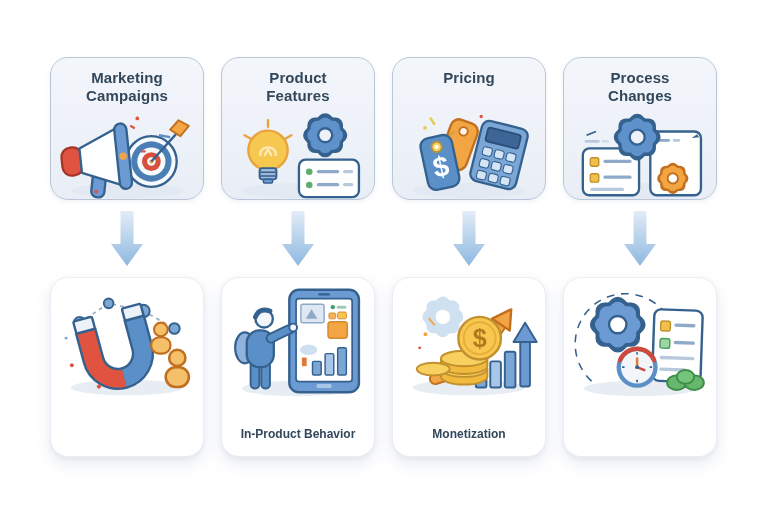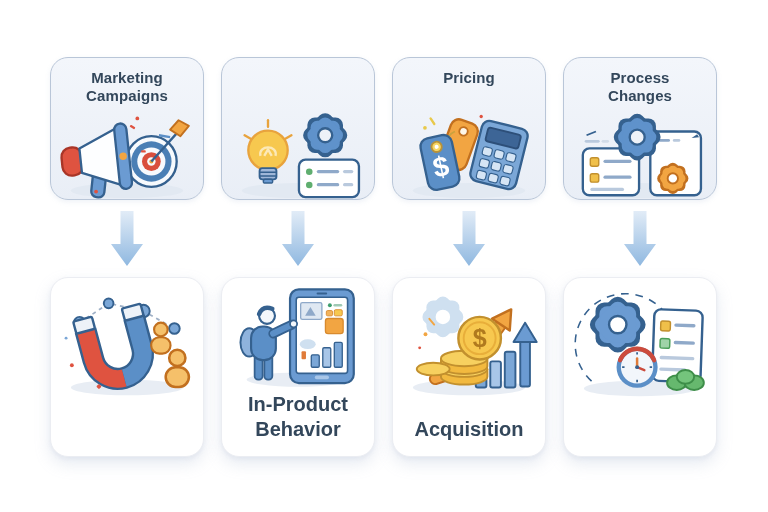--- a/index.html
+++ b/index.html
@@ -30,21 +30,21 @@
   .bottom-card {
     width:100%; height:180px; box-sizing:border-box;
     border:1px solid #ebedf2; border-radius:18px; background:#fff;
     display:flex; flex-direction:column; align-items:center;
     padding:6px 0 14px;
     box-shadow:0 7px 16px rgba(145,165,195,.22), 0 2px 4px rgba(145,165,195,.12);
     overflow:hidden;
   }
   .bottom-illus { width:100%; height:118px; display:block; }
   .card-label {
-    width:128px; text-align:center; font-size:20px; font-weight:bold;
+    width:128px; text-align:center; font-size:12px; font-weight:bold;
     color:#33475b; line-height:1.25; margin-top:auto;
   }
   .defs-holder { position:absolute; width:0; height:0; overflow:hidden; }
 </style>
 </head>
 <body>
 
 <div class="canvas">
 
   <svg class="defs-holder" aria-hidden="true">
@@ -124,20 +124,21 @@
           </g>
           <circle cx="18" cy="84" r="2" fill="#df5340"></circle>
           <rect x="44" y="104" width="4" height="4" rx="1" transform="rotate(45 46 106)" fill="#df5340"></rect>
           <circle cx="12" cy="56" r="1.5" fill="#7ba7d7"></circle>
         </svg>
       </div>
     </div>
 
     <div class="col">
       <div class="top-card">
+        <div class="card-title">Product Features</div>
         <svg class="top-illus" viewBox="0 0 150 96">
           <ellipse cx="75" cy="87" rx="60" ry="8" fill="#e2e9f2"></ellipse>
           <g stroke="#e8a33d" stroke-width="2.5" stroke-linecap="round">
             <line x1="18" y1="28" x2="25" y2="32"></line>
             <line x1="43" y1="12" x2="43" y2="19"></line>
             <line x1="68" y1="28" x2="61" y2="32"></line>
           </g>
           <g transform="translate(43,44)">
             <circle r="21" fill="#f7c84f" stroke="#e8a33d" stroke-width="2.5"></circle>
             <path d="M-8,6 C-11,-6 11,-6 8,6" fill="none" stroke="#fce9b8" stroke-width="2.5"></path>
@@ -294,21 +295,21 @@
           <ellipse cx="38" cy="88" rx="17" ry="6.5" fill="#f7d05f" stroke="#c2902e" stroke-width="2"></ellipse>
           <g transform="translate(86,56)">
             <circle r="22" fill="#f7c84f" stroke="#c2902e" stroke-width="2.5"></circle>
             <circle r="16.5" fill="none" stroke="#e8ae3a" stroke-width="2"></circle>
             <text y="9" text-anchor="middle" font-size="26" font-weight="bold" fill="#b07a1e" font-family="'Liberation Sans',sans-serif">$</text>
           </g>
           <circle cx="30" cy="52" r="2" fill="#f2a542"></circle>
           <circle cx="24" cy="66" r="1.5" fill="#df5340"></circle>
           <line x1="34" y1="36" x2="39" y2="42" stroke="#f2a542" stroke-width="2" stroke-linecap="round"></line>
         </svg>
-        <div class="card-label">Acquisition</div>
+        <div class="card-label">Monetization</div>
       </div>
     </div>
 
     <div class="col">
       <div class="top-card">
         <div class="card-title">Process Changes</div>
         <svg class="top-illus" viewBox="0 0 150 96">
           <ellipse cx="75" cy="87" rx="60" ry="8" fill="#e2e9f2"></ellipse>
           <g transform="translate(86,24)">
             <rect width="54" height="68" rx="7" fill="#fff" stroke="#35618f" stroke-width="2.5"></rect>

